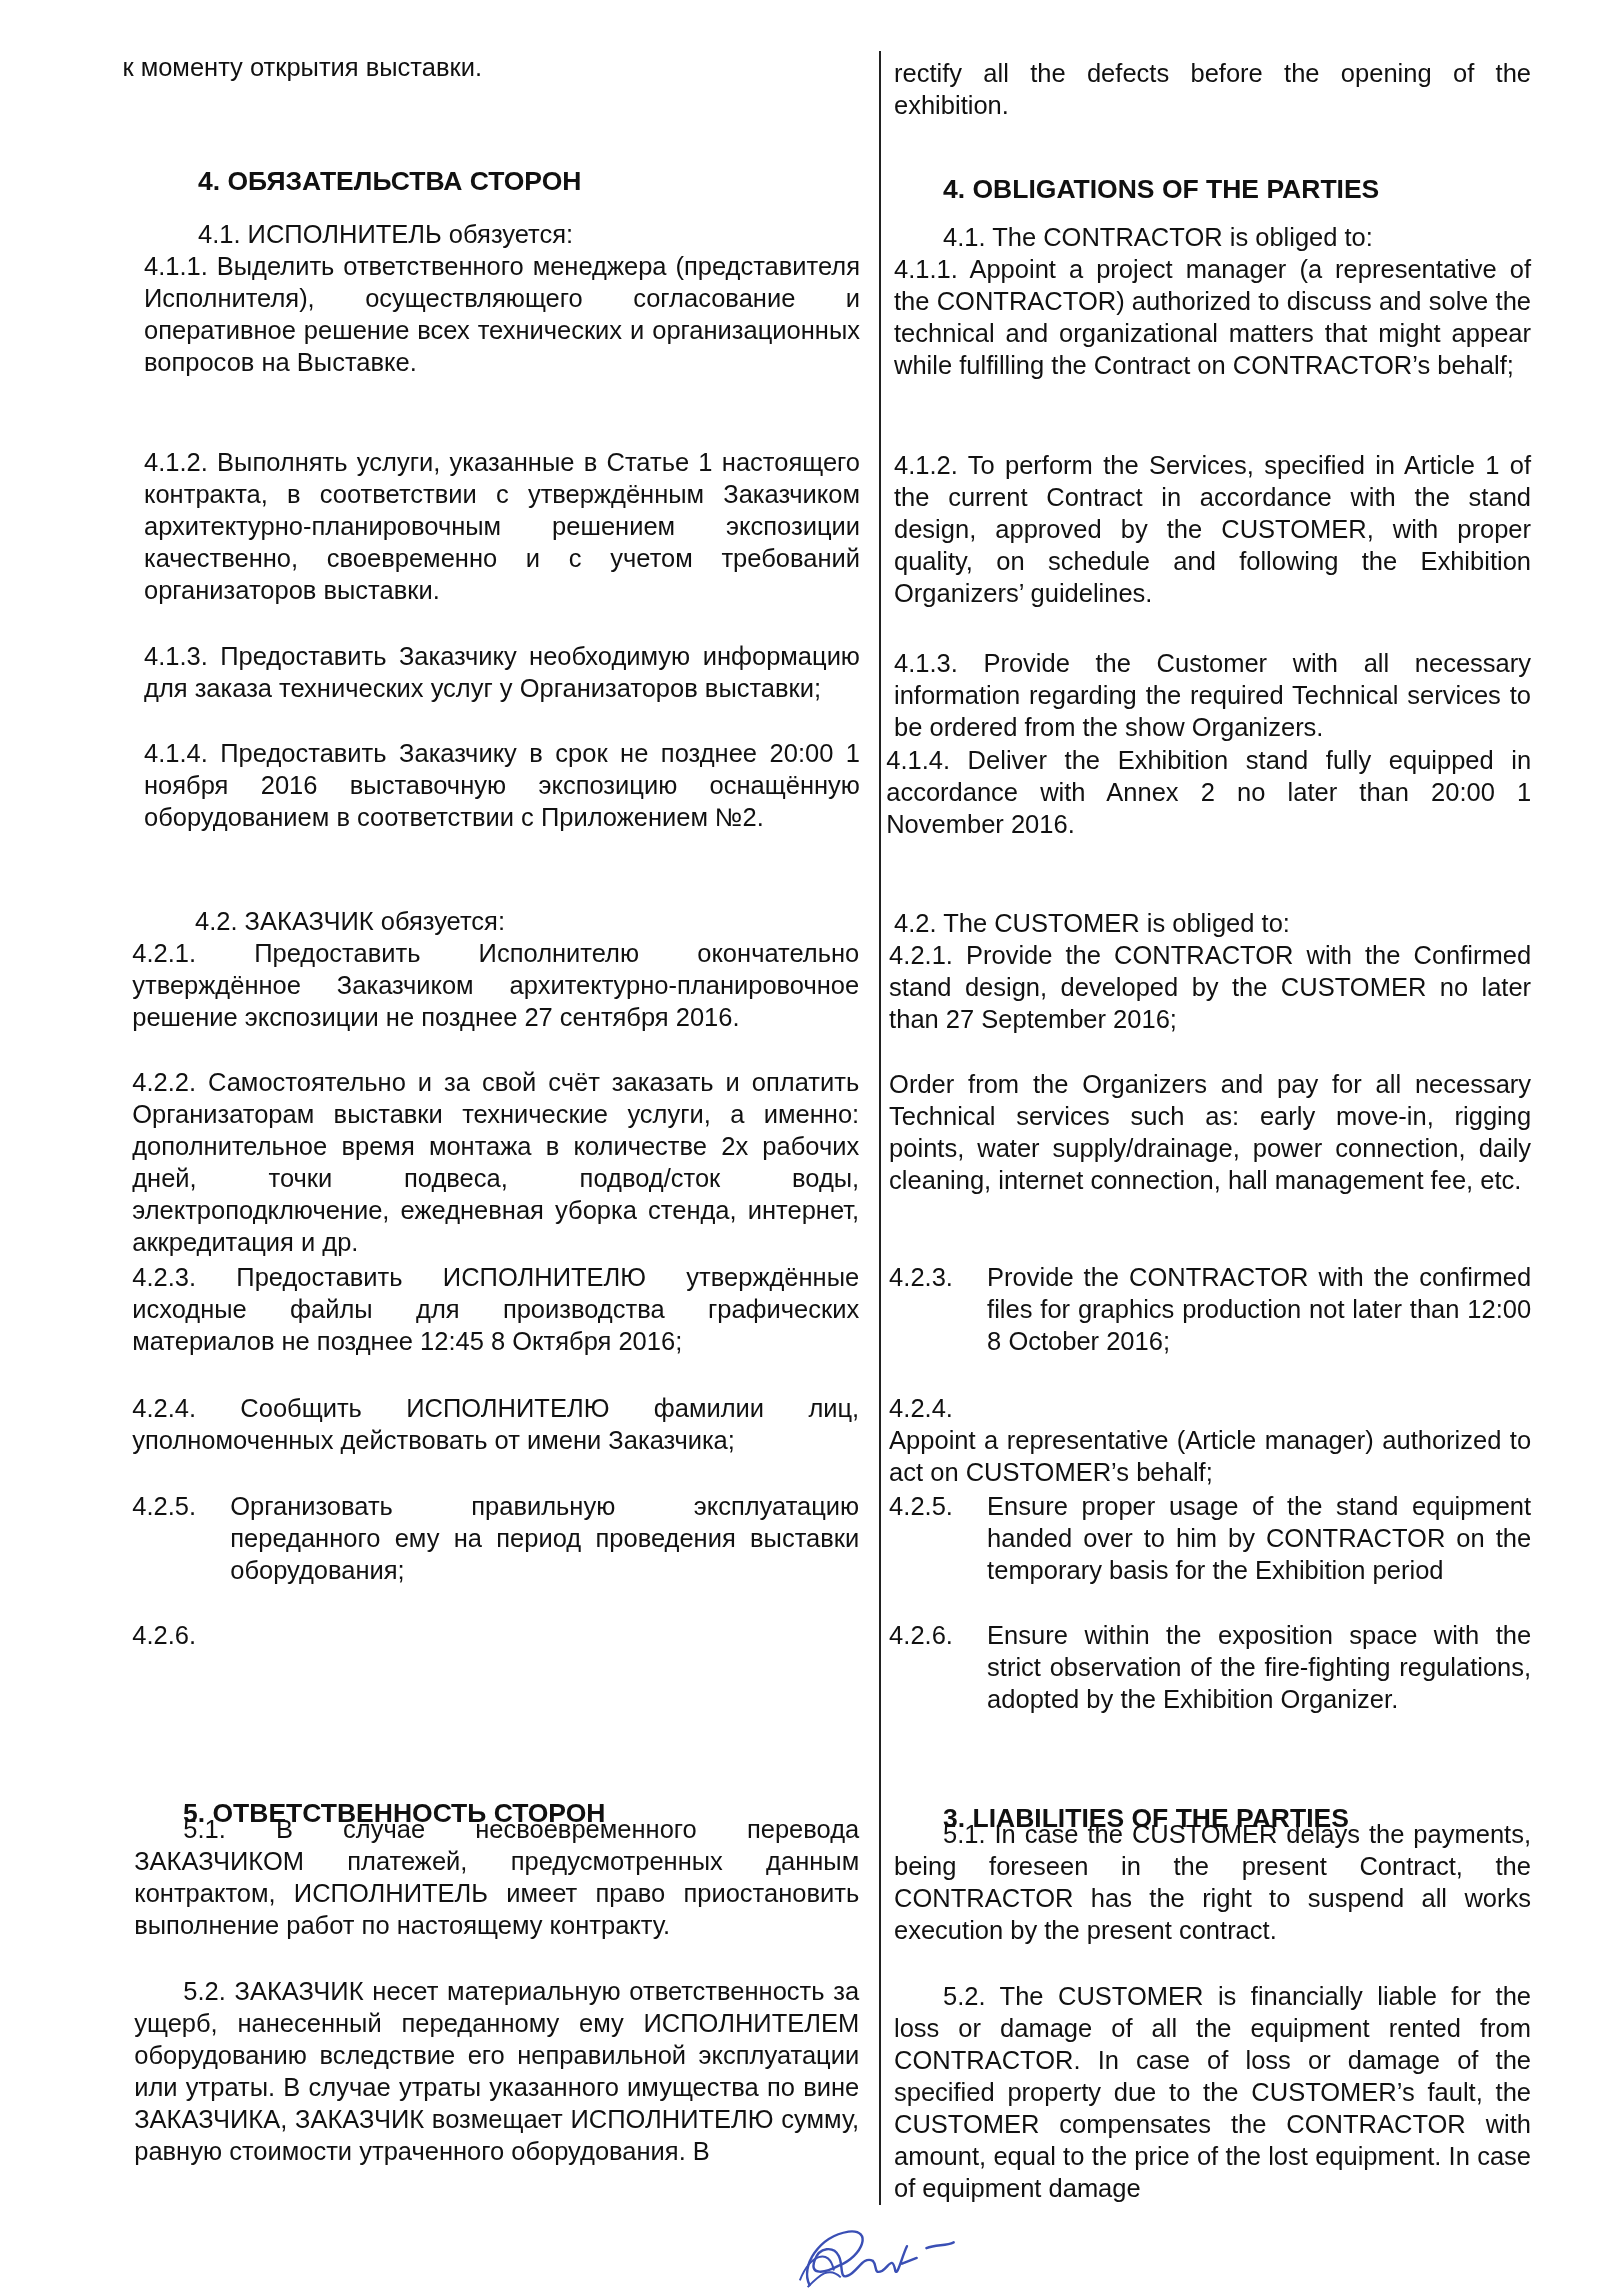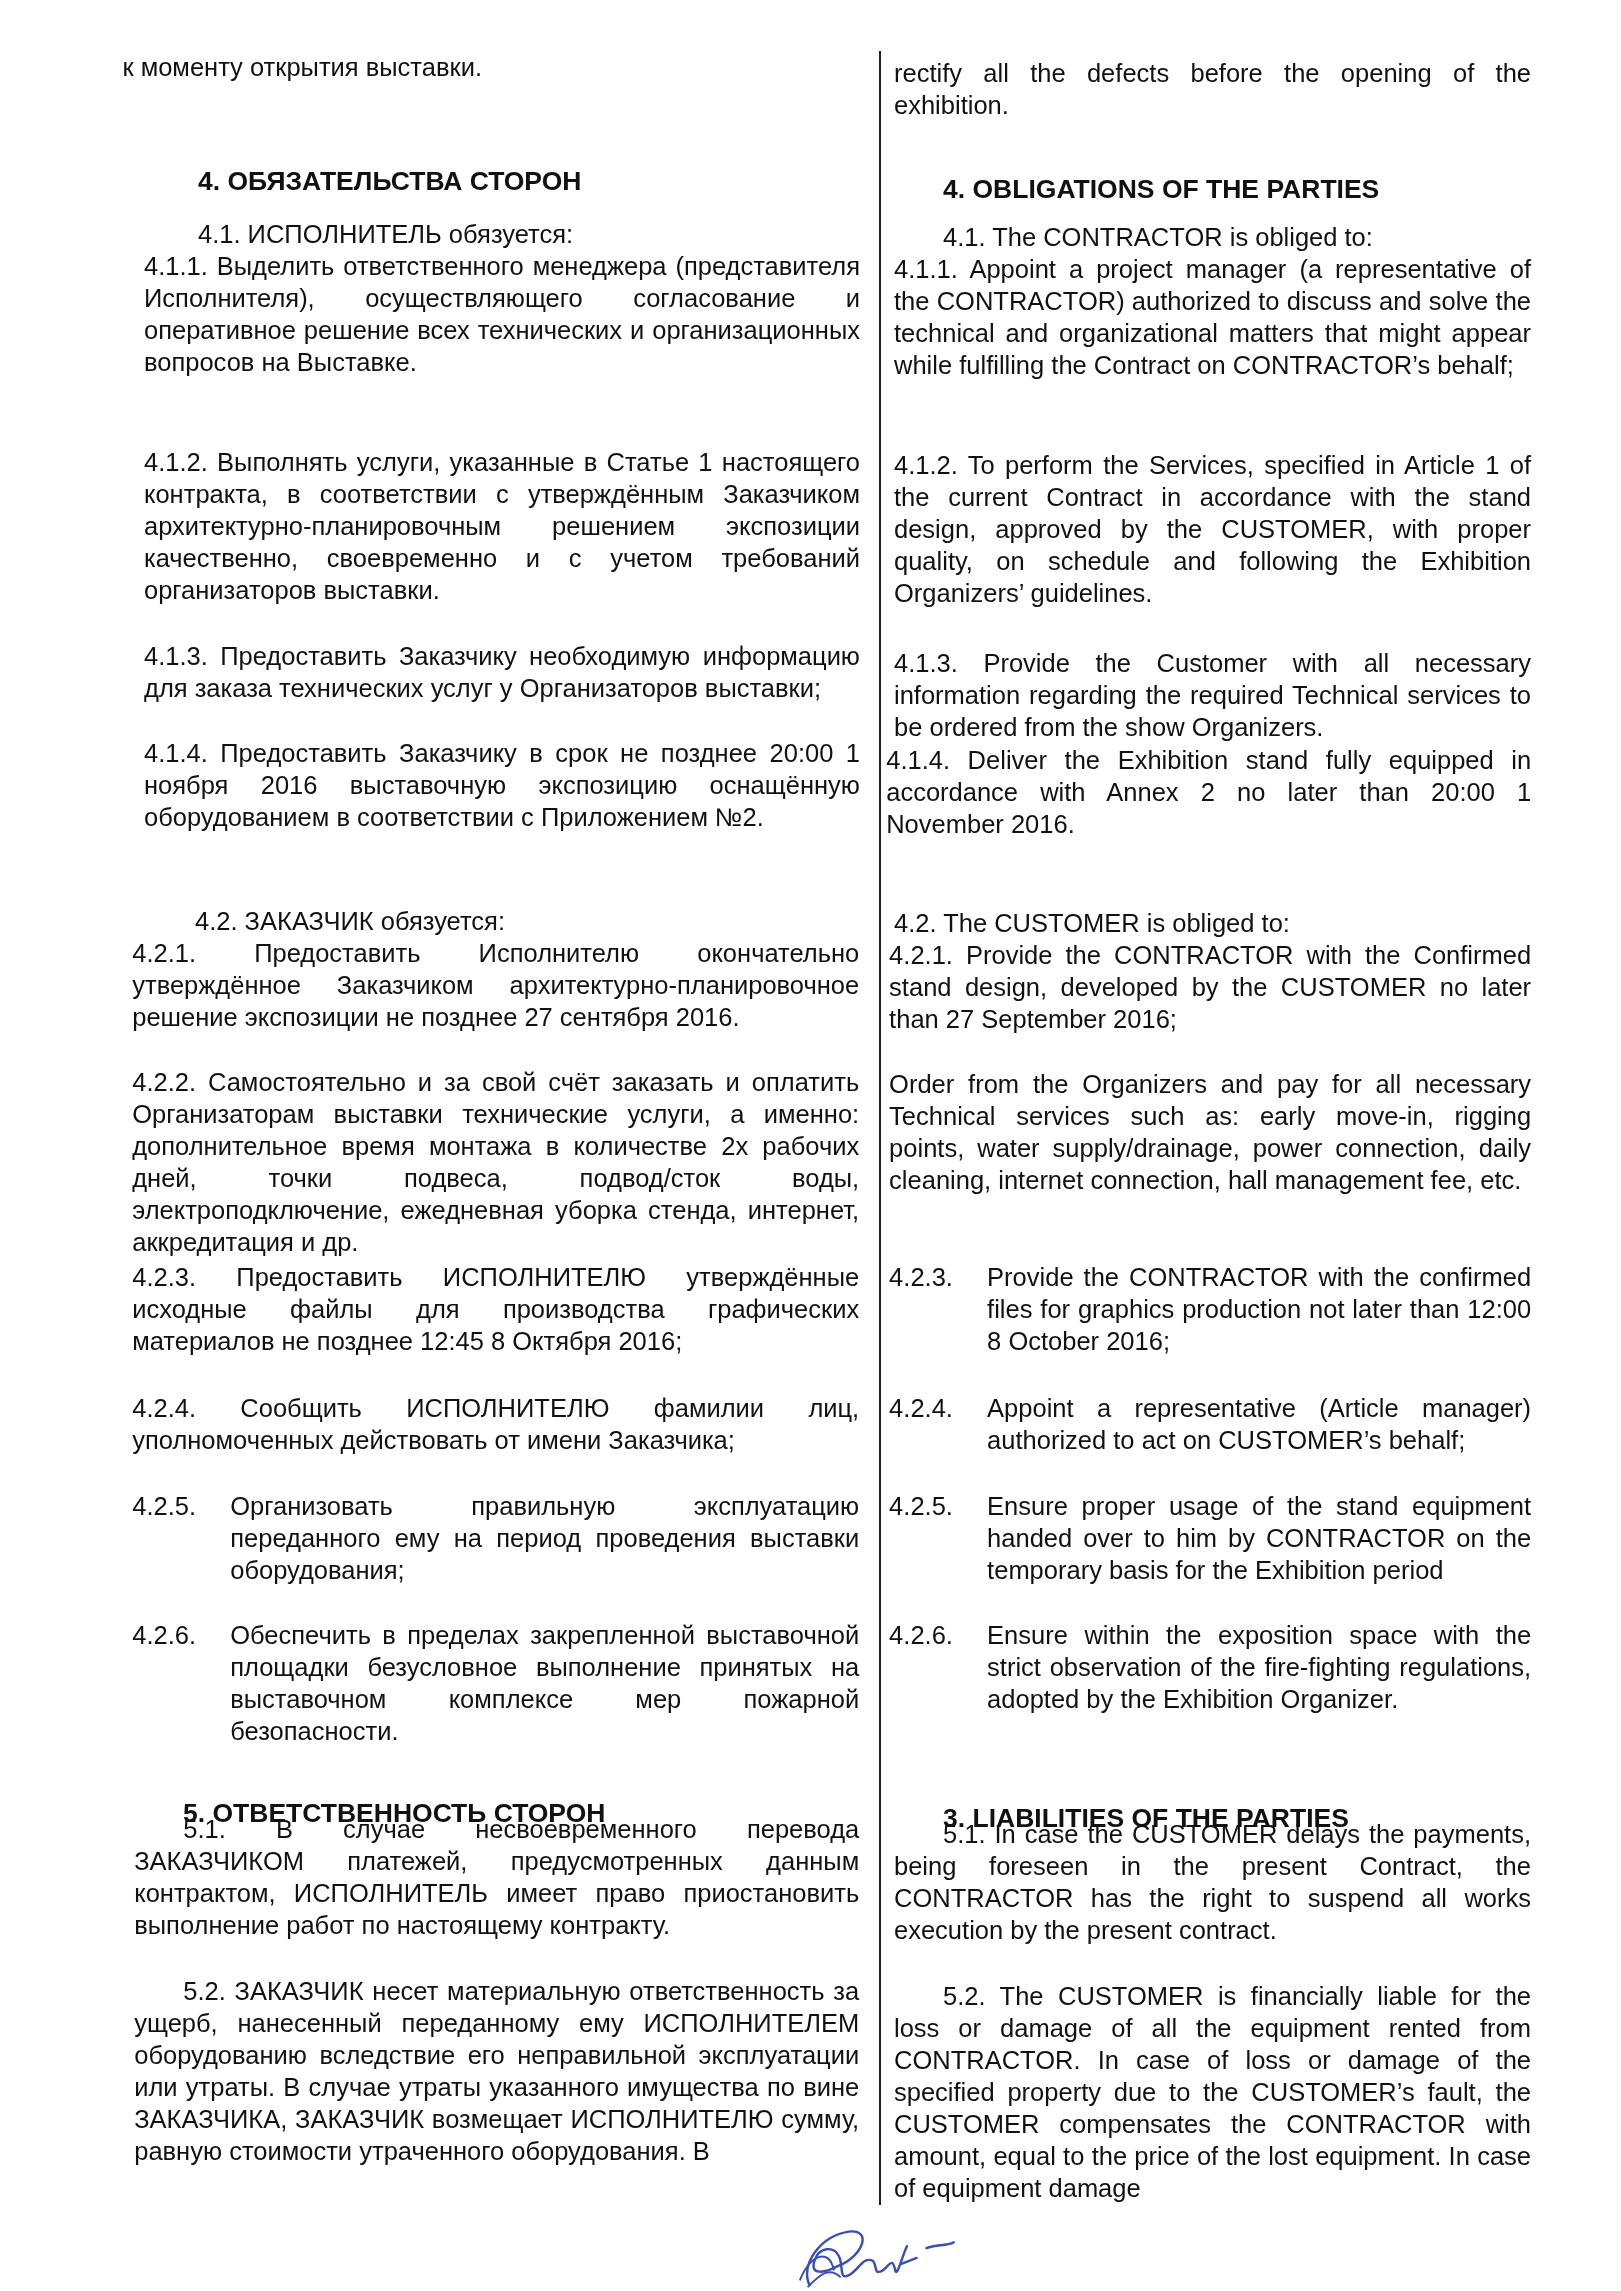--- a/index.html
+++ b/index.html
@@ -44,21 +44,20 @@
     <div class="text" style="left:-11.8px; top:1066px; width:727px;">4.2.2. Самостоятельно и за свой счёт заказать и оплатить Организаторам выставки технические услуги, а именно: дополнительное время монтажа в количестве 2х рабочих дней, точки подвеса, подвод/сток воды, электроподключение, ежедневная уборка стенда, интернет, аккредитация и др.</div>
     <div class="text" style="left:-11.8px; top:1261px; width:727px;">4.2.3. Предоставить ИСПОЛНИТЕЛЮ утверждённые исходные файлы для производства графических материалов не позднее 12:45 8 Октября 2016;</div>
     <div class="text" style="left:-11.8px; top:1392px; width:727px;">4.2.4. Сообщить ИСПОЛНИТЕЛЮ фамилии лиц, уполномоченных действовать от имени Заказчика;</div>
 
     <div class="hang" style="left:-11.8px; top:1490px; width:727px;">
       <span class="num" style="width:98px;">4.2.5.</span>
       <span class="body">Организовать правильную эксплуатацию переданного ему на период проведения выставки оборудования;</span>
     </div>
     <div class="hang" style="left:-11.8px; top:1619px; width:727px;">
       <span class="num" style="width:98px;">4.2.6.</span>
-      <span class="body">Обеспечить в пределах закрепленной выставочной площадки безусловное выполнение принятых на выставочном комплексе мер пожарной безопасности.</span>
     </div>
 
     <div class="heading" style="left:39px; top:1779px;">5. ОТВЕТСТВЕННОСТЬ СТОРОН</div>
     <div class="text" style="left:-9.8px; top:1813px; width:725px; text-indent:49px;">5.1. В случае несвоевременного перевода ЗАКАЗЧИКОМ платежей, предусмотренных данным контрактом, ИСПОЛНИТЕЛЬ имеет право приостановить выполнение работ по настоящему контракту.</div>
     <div class="text" style="left:-9.8px; top:1975px; width:725px; text-indent:49px;">5.2. ЗАКАЗЧИК несет материальную ответственность за ущерб, нанесенный переданному ему ИСПОЛНИТЕЛЕМ оборудованию вследствие его неправильной эксплуатации или утраты. В случае утраты указанного имущества по вине ЗАКАЗЧИКА, ЗАКАЗЧИК возмещает ИСПОЛНИТЕЛЮ сумму, равную стоимости утраченного оборудования. В</div>
   </div>
 
   <div class="col col-right">
     <div class="text" style="left:0; top:57px; width:637px;">rectify all the defects before the opening of the exhibition.</div>
 
@@ -73,21 +72,21 @@
     <div class="text" style="left:0; top:907px; width:637px; text-align:left;">4.2. The CUSTOMER is obliged to:</div>
     <div class="text" style="left:-4.9px; top:939px; width:642px;">4.2.1. Provide the CONTRACTOR with the Confirmed stand design, developed by the CUSTOMER no later than 27 September 2016;</div>
 
     <div class="hang" style="left:-4.9px; top:1068px; width:642px;">
       <span class="body">Order from the Organizers and pay for all necessary Technical services such as: early move-in, rigging points, water supply/drainage, power connection, daily cleaning, internet connection, hall management fee, etc.</span>
     </div>
     <div class="hang" style="left:-4.9px; top:1261px; width:642px;">
       <span class="num" style="width:98px;">4.2.3.</span>
       <span class="body">Provide the CONTRACTOR with the confirmed files for graphics production not later than 12:00 8 October 2016;</span>
     </div>
-    <div class="hang" style="left:-4.9px; top:1392px; width:642px;">
+    <div class="hang" style="left:-4.9px; top:1392px; width:642px;flex-direction:column;">
       <span class="num" style="width:98px;">4.2.4.</span>
       <span class="body">Appoint a representative (Article manager) authorized to act on CUSTOMER’s behalf;</span>
     </div>
     <div class="hang" style="left:-4.9px; top:1490px; width:642px;">
       <span class="num" style="width:98px;">4.2.5.</span>
       <span class="body">Ensure proper usage of the stand equipment handed over to him by CONTRACTOR on the temporary basis for the Exhibition period</span>
     </div>
     <div class="hang" style="left:-4.9px; top:1619px; width:642px;">
       <span class="num" style="width:98px;">4.2.6.</span>
       <span class="body">Ensure within the exposition space with the strict observation of the fire-fighting regulations, adopted by the Exhibition Organizer.</span>

